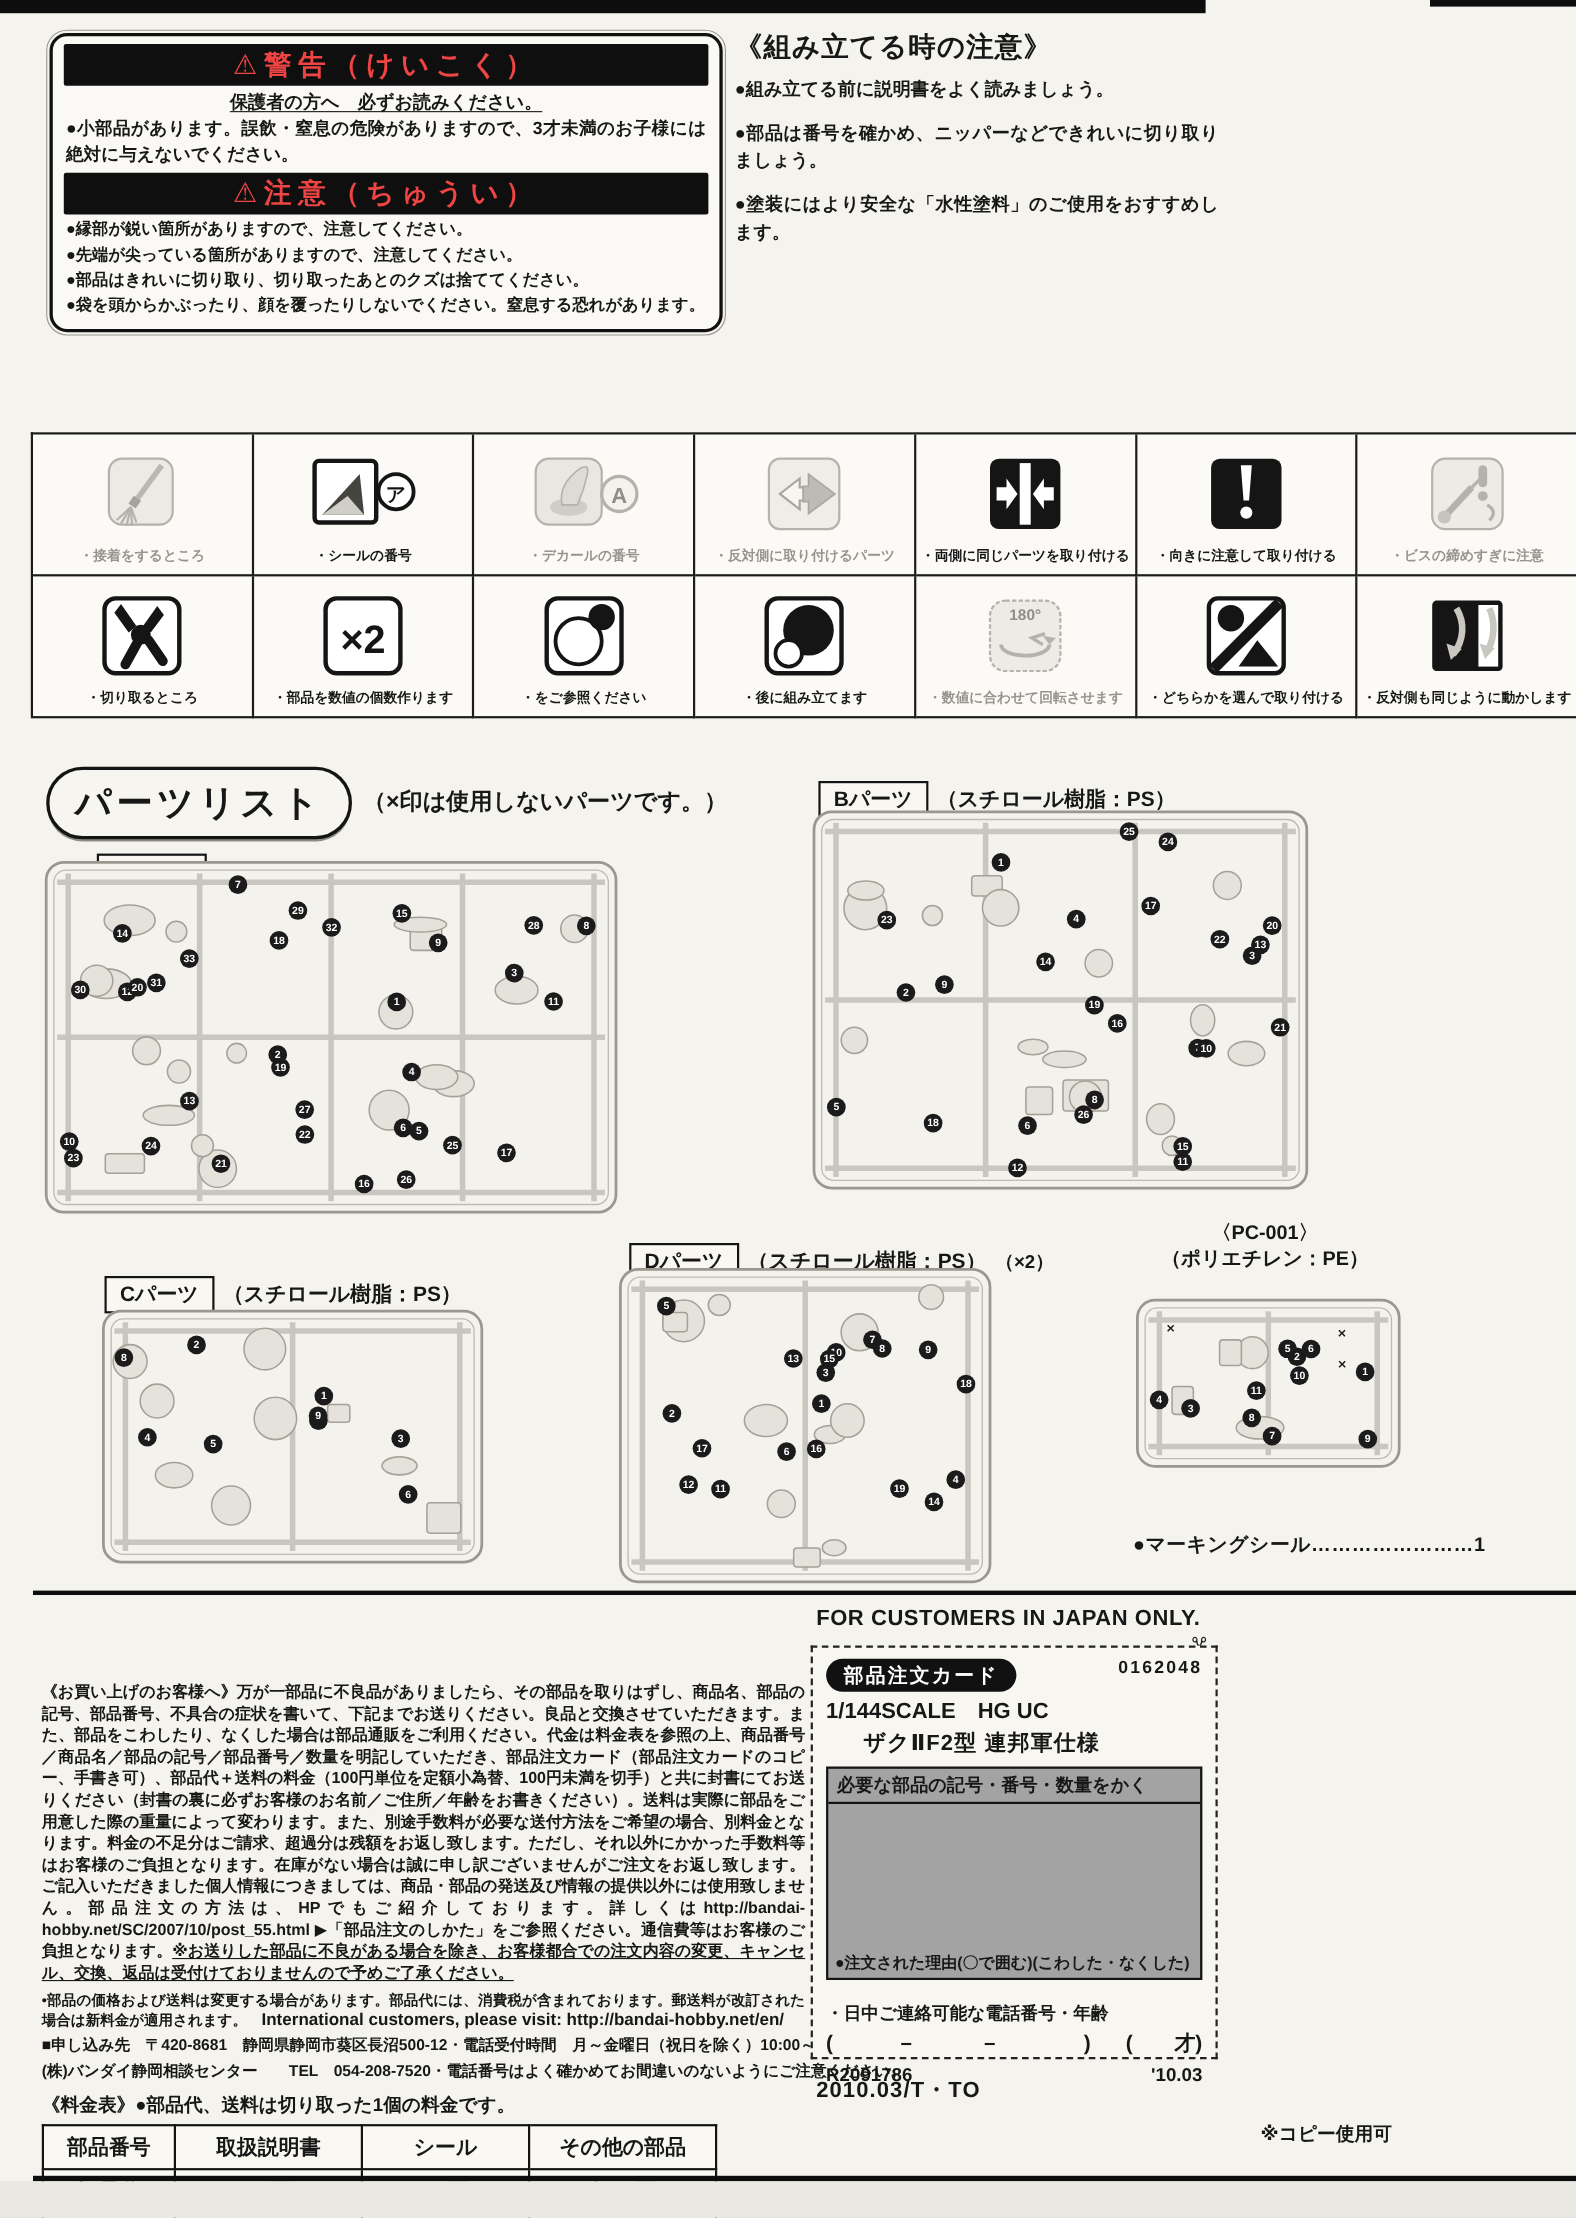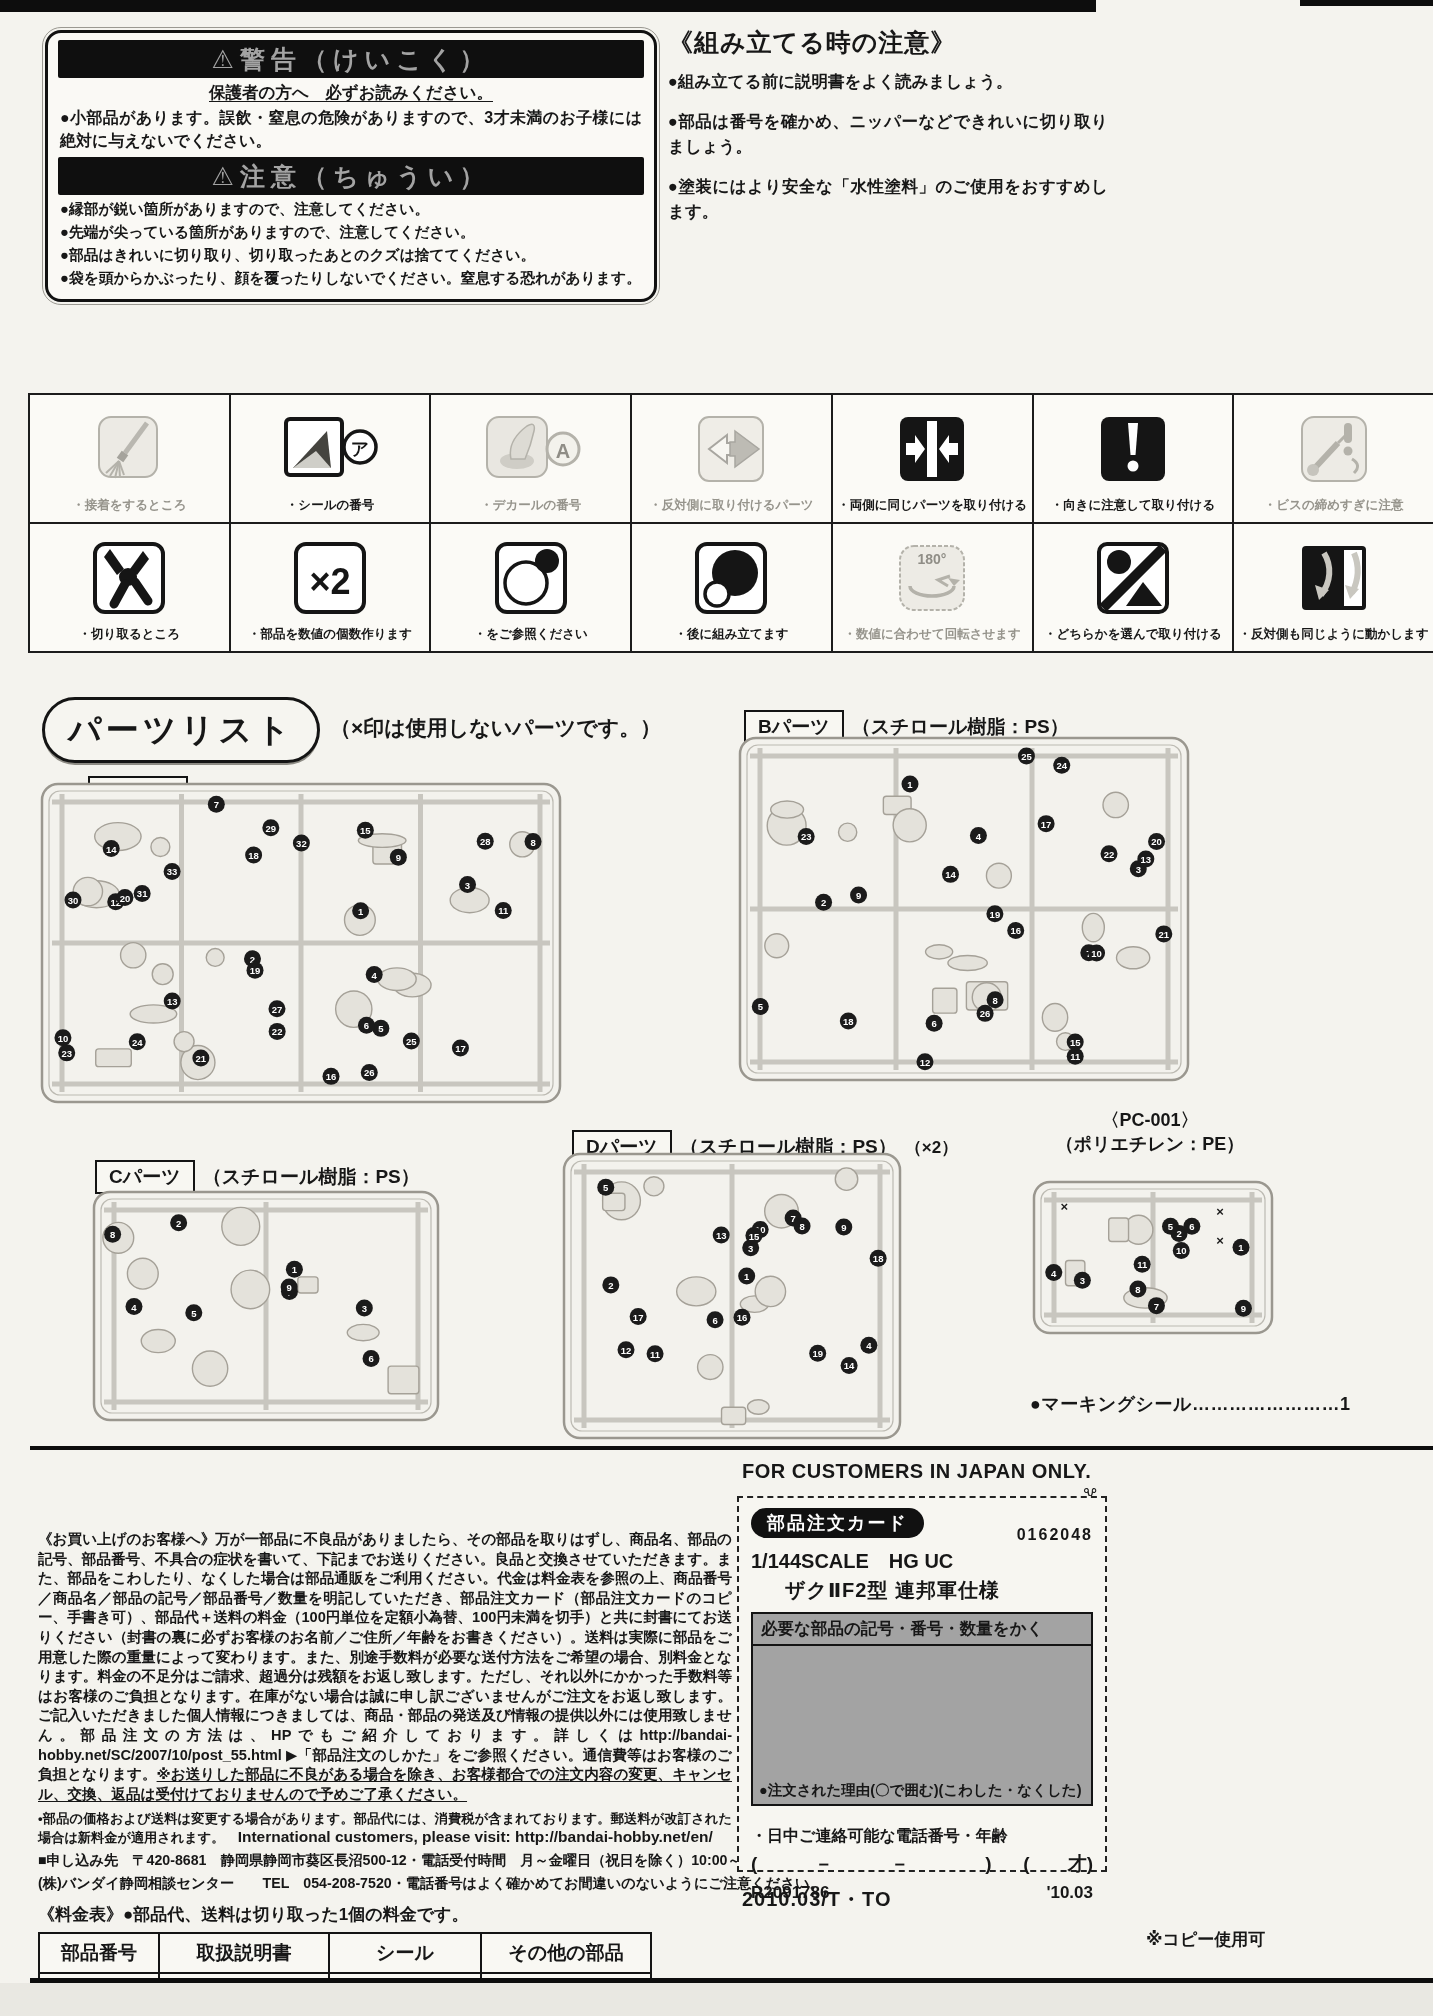--- a/index.html
+++ b/index.html
@@ -7,21 +7,21 @@
         font-family:"Liberation Sans","DejaVu Sans",sans-serif;color:#171717;overflow:hidden;}
   .abs{position:absolute;}
 
   
   .scan-strip{background:#0d0d0d;}
 
   
   .warnbox{left:45px;top:30px;width:612px;height:272px;background:#faf9f5;
            border:3px solid #111;border-radius:16px;outline:1px solid #9a9891;outline-offset:2px;
            padding:7px 10px;box-sizing:border-box;}
-  .blackbar{background:#0f0f0f;color:#a3a3a3;text-align:center;font-weight:bold;
+  .blackbar{background:#0f0f0f;color:#ef4444;text-align:center;font-weight:bold;
             font-size:25px;letter-spacing:6px;height:38px;line-height:38px;border-radius:2px;}
   .guardian{font-size:16.5px;font-weight:bold;text-align:center;text-decoration:underline;
             text-underline-offset:3px;margin:4px 0 2px 0;}
   .witem{font-size:16px;font-weight:bold;line-height:1.45;text-align:justify;margin:0 2px;}
   .citem{font-size:14.8px;font-weight:bold;line-height:1.55;margin:0 2px;}
 
   
   .notes{left:668px;top:26px;width:440px;}
   .notes-title{font-size:25px;font-weight:bold;letter-spacing:1px;margin-bottom:10px;}
   .note-item{font-size:16.5px;font-weight:bold;line-height:1.55;margin-bottom:14px;text-align:justify;}
@@ -64,21 +64,21 @@
             font-size:20px;padding:6px 0;}
   table.fee th{font-size:19px;}
   .col-a{width:118px;}.col-b{width:168px;}.col-c{width:150px;}.col-d{width:168px;}
 
   .forjp{left:742px;top:1460px;font-size:20px;font-weight:bold;letter-spacing:.5px;}
   .card{left:737px;top:1496px;width:370px;height:376px;border:2.5px dashed #222;
         padding:10px 12px;box-sizing:border-box;background:#f7f6f1;}
   .card-top{display:flex;justify-content:space-between;align-items:flex-start;}
   .card-pill{background:#111;color:#fff;font-size:18px;font-weight:bold;border-radius:999px;
              padding:3px 16px;letter-spacing:2px;}
-  .card-code{font-size:16px;letter-spacing:2px;font-weight:600;margin-top:18px;}
+  .card-code{font-size:16px;letter-spacing:2px;font-weight:600;margin-top:0;}
   .prod1{font-size:20px;font-weight:bold;margin-top:4px;}
   .prod2{font-size:20px;font-weight:bold;margin:2px 0 8px 34px;letter-spacing:1px;}
   .orderbox{border:2px solid #141414;height:190px;position:relative;background:#a3a3a3;}
   .orderbox-head{font-size:16.5px;font-weight:bold;padding:4px 8px;border-bottom:2px solid #141414;}
   .reason{position:absolute;left:6px;bottom:4px;font-size:14.5px;font-weight:bold;white-space:nowrap;}
   .contact{font-size:16px;font-weight:bold;margin-top:20px;}
   .phone-row{display:flex;justify-content:space-between;font-size:19px;font-weight:600;margin-top:4px;}
   .ref-row{display:flex;justify-content:space-between;font-size:17px;font-weight:600;margin-top:6px;}
   .scissors{left:1078px;top:1482px;font-size:28px;transform:rotate(90deg);color:#222;}
   .printcode{left:742px;top:1886px;font-size:20px;font-weight:600;letter-spacing:1px;}

